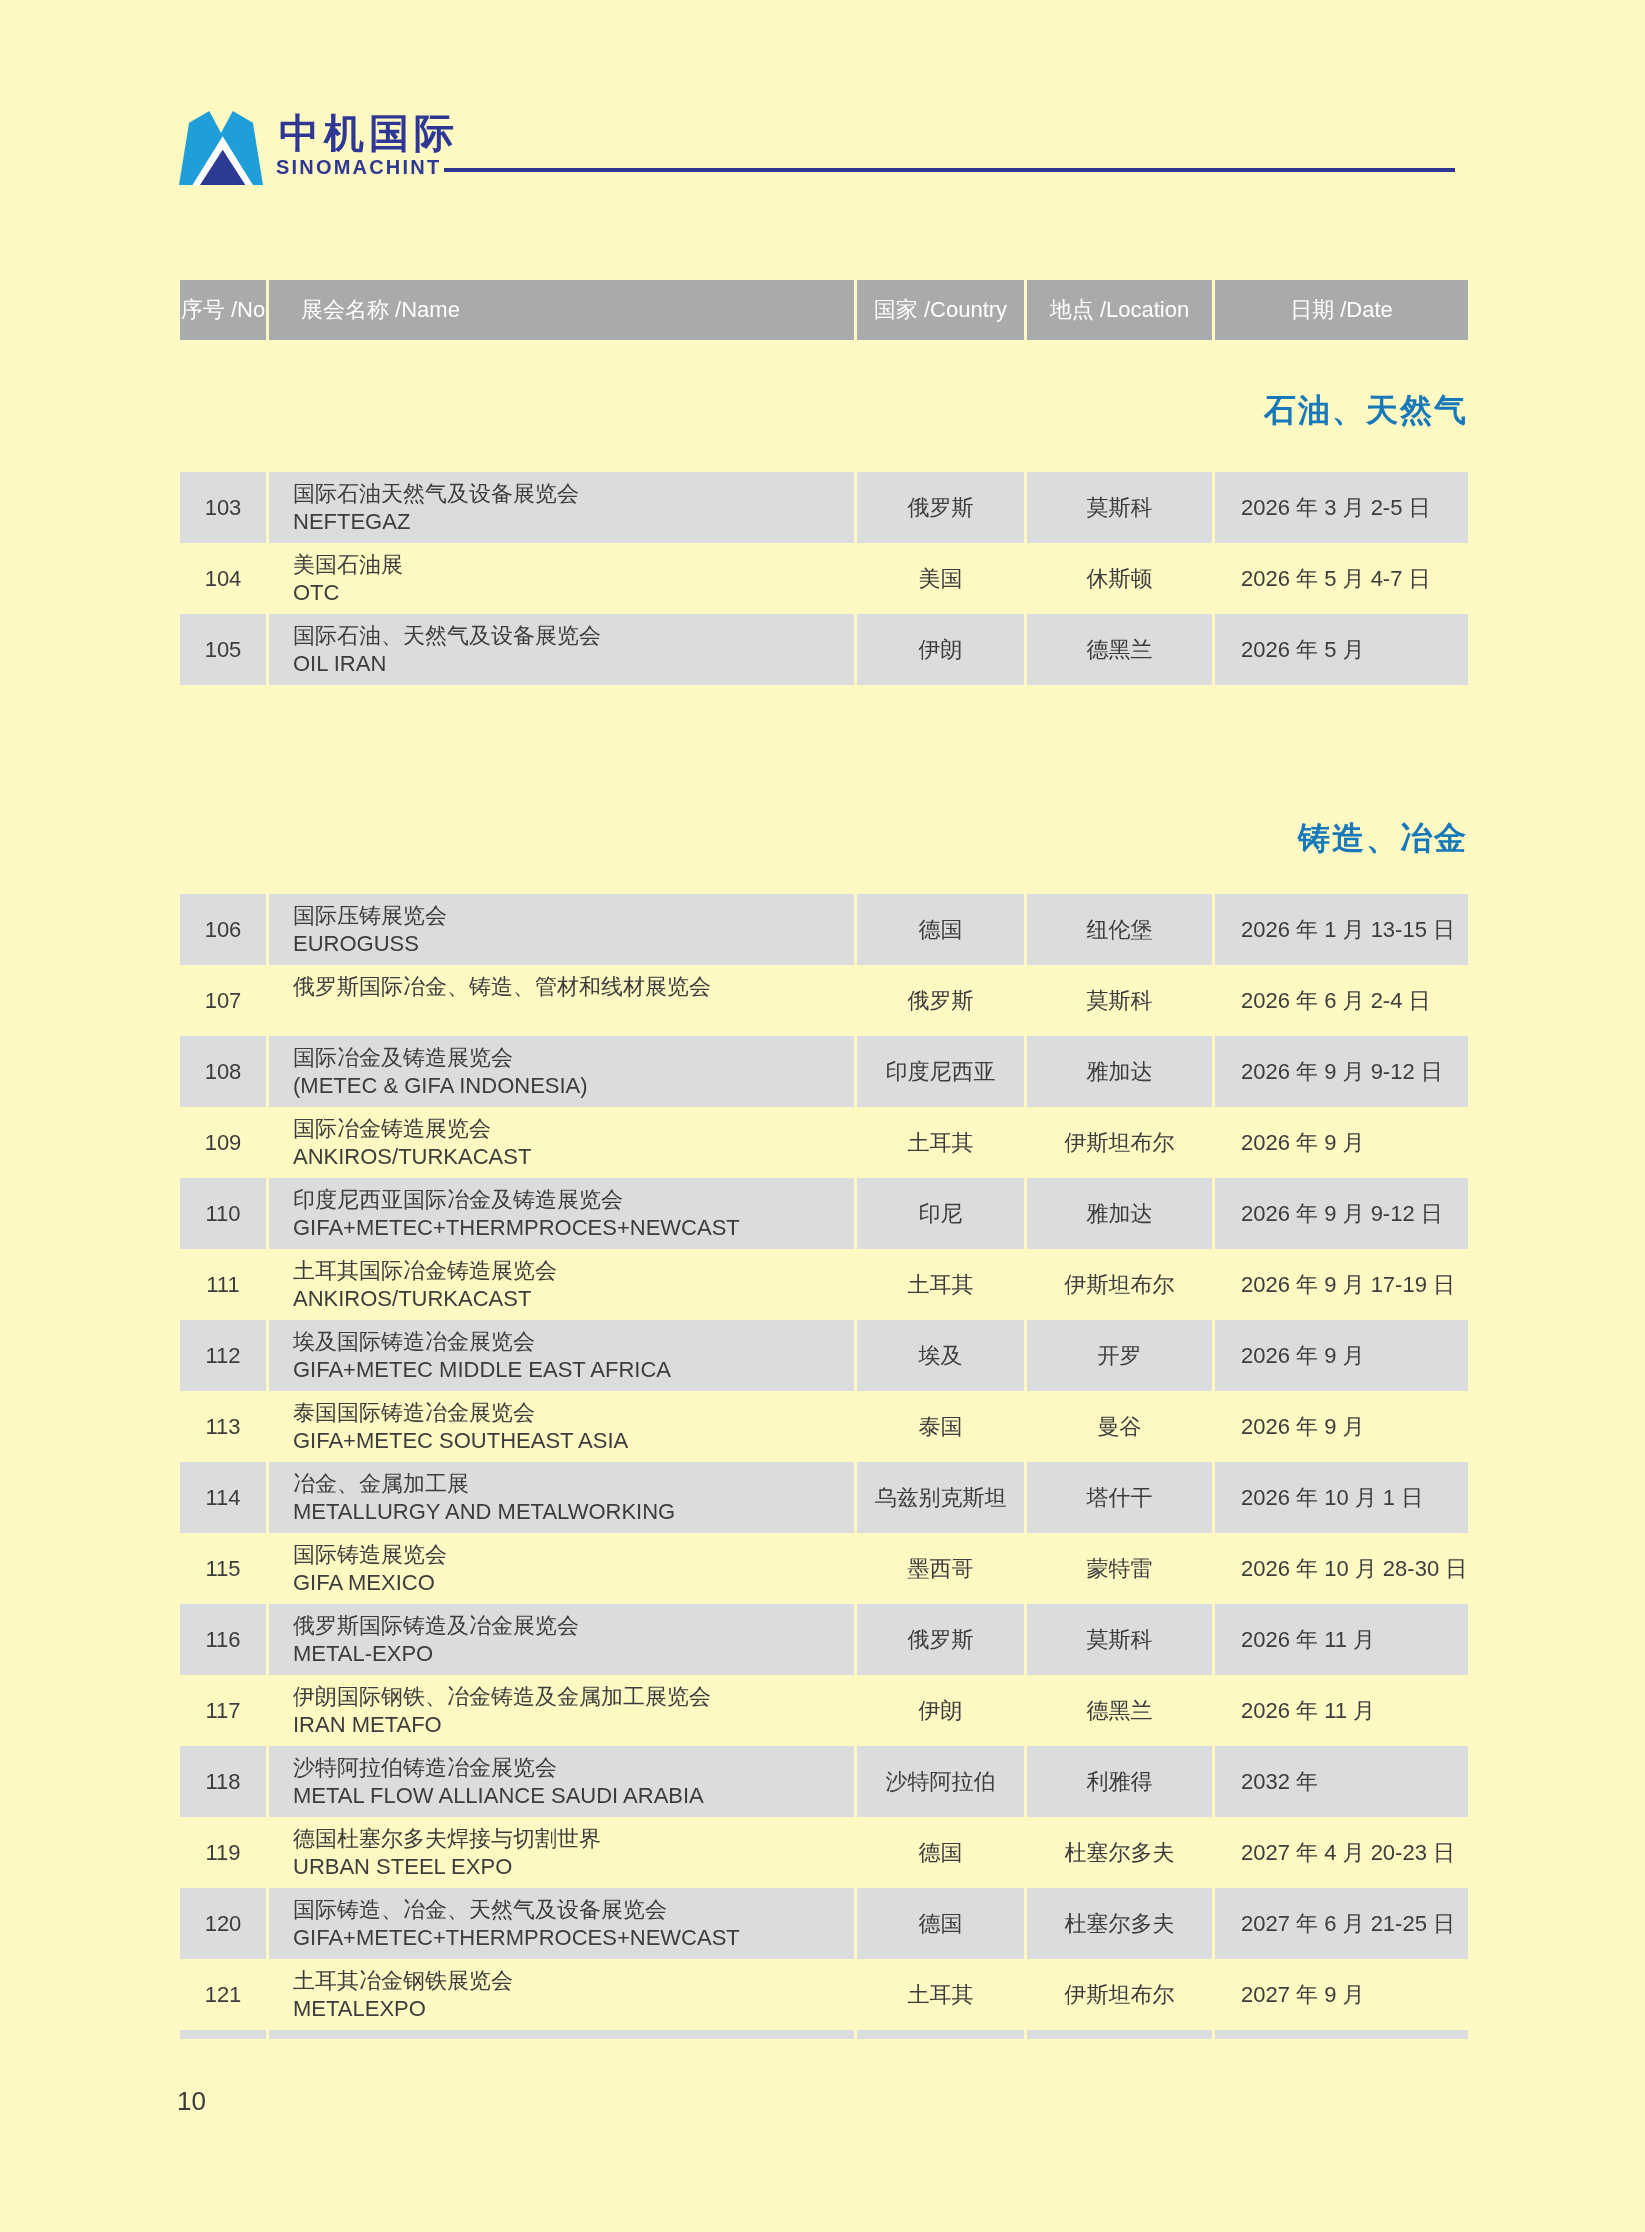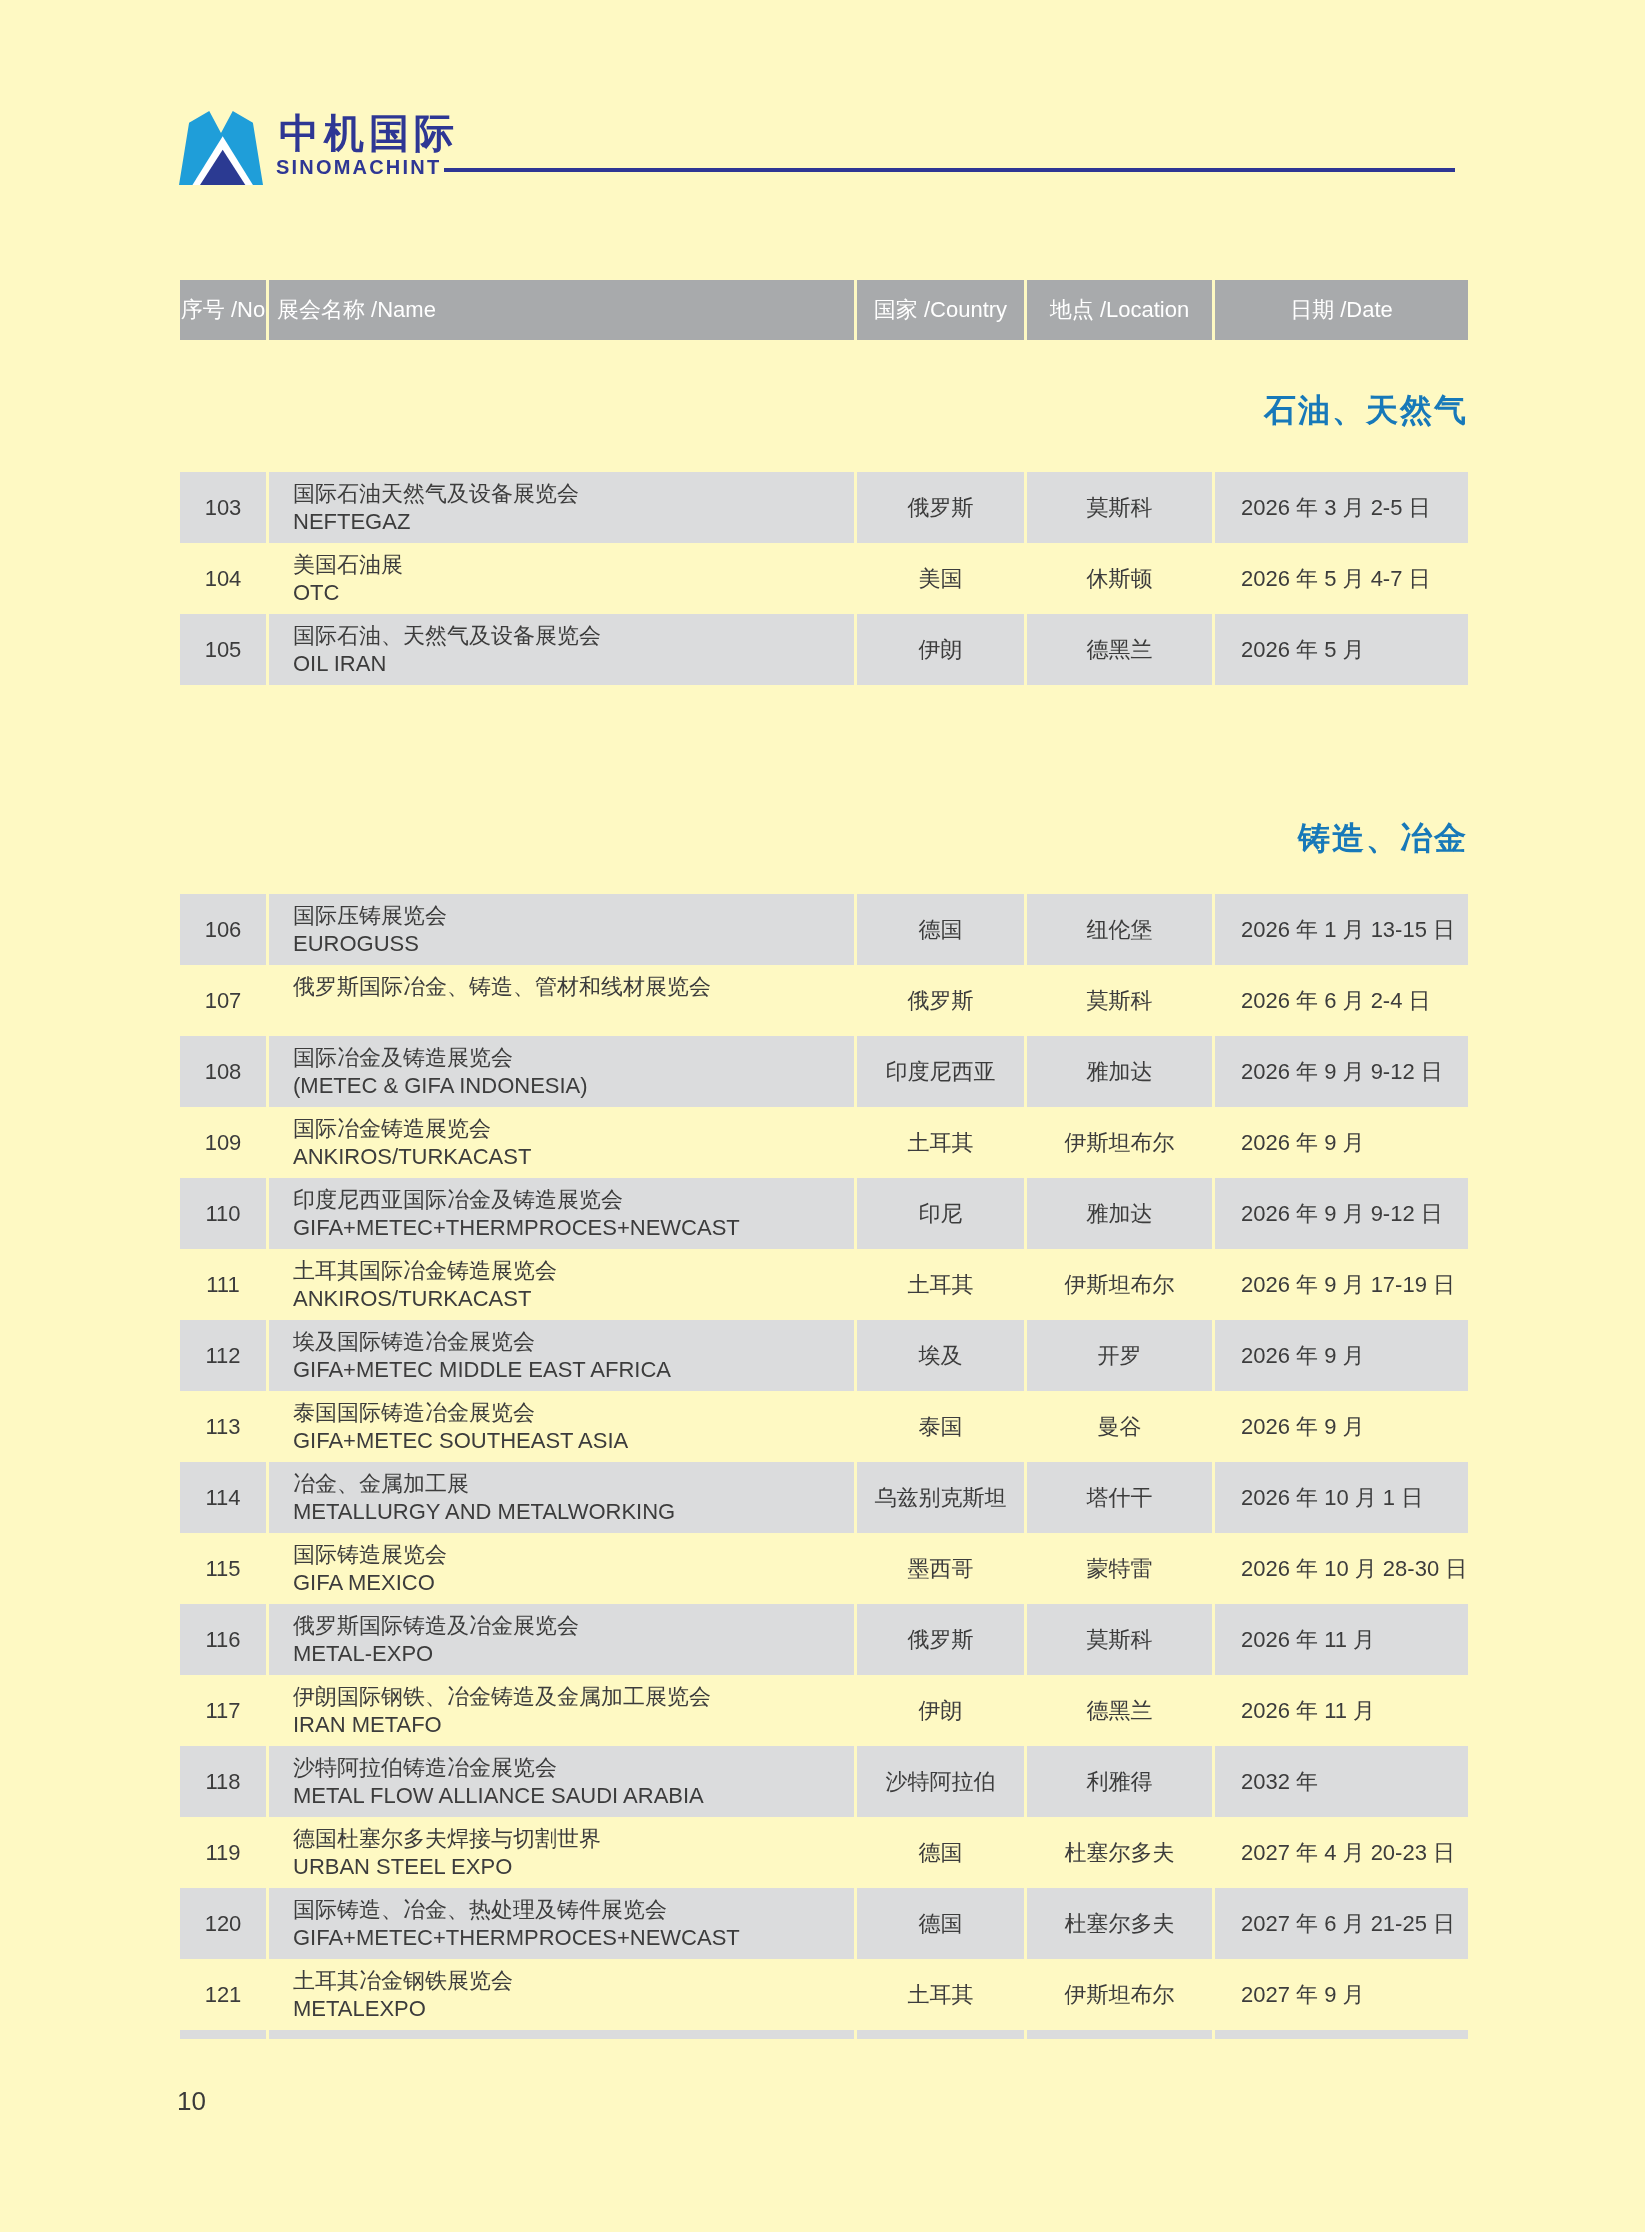--- a/index.html
+++ b/index.html
@@ -36,21 +36,21 @@
   .c-no{width:86px;}
   .c-name{width:585px;}
   .c-country{width:167px;}
   .c-loc{width:185px;}
   .c-date{width:253px;}
   .thead .cell{
     background:var(--header-gray,#a8aaac);color:#ffffff;
     display:flex;align-items:center;justify-content:center;
     font-size:22px;
   }
-  .thead .c-name{justify-content:flex-start;padding-left:8px;}
+  .thead .c-name{justify-content:flex-start;padding-left:32px;}
   .trow.shaded .cell{background:var(--row-gray,#dbdcdd);}
   .trow .c-no{display:flex;align-items:center;justify-content:center;font-size:22px;}
   .trow .c-name{padding:8px 0 0 24px;font-size:22px;line-height:28px;}
   .trow .c-country,.trow .c-loc{display:flex;align-items:center;justify-content:center;font-size:22px;}
   .trow .c-date{display:flex;align-items:center;padding-left:26px;font-size:22px;}
   .name-cn,.name-en{display:block;white-space:nowrap;}
   .section-title{
     font-size:32px;font-weight:bold;letter-spacing:2px;
     color:var(--accent-blue,#1779b9);
     text-align:right;height:44px;line-height:44px;
@@ -279,21 +279,21 @@
       <span class="name-en">URBAN STEEL EXPO</span>
     </div>
     <div class="cell c-country">德国</div>
     <div class="cell c-loc">杜塞尔多夫</div>
     <div class="cell c-date">2027 年 4 月 20-23 日</div>
   </div>
 
   <div class="trow shaded">
     <div class="cell c-no">120</div>
     <div class="cell c-name">
-      <span class="name-cn">国际铸造、冶金、热处理及铸件展览会</span>
+      <span class="name-cn">国际铸造、冶金、天然气及设备展览会</span>
       <span class="name-en">GIFA+METEC+THERMPROCES+NEWCAST</span>
     </div>
     <div class="cell c-country">德国</div>
     <div class="cell c-loc">杜塞尔多夫</div>
     <div class="cell c-date">2027 年 6 月 21-25 日</div>
   </div>
 
   <div class="trow">
     <div class="cell c-no">121</div>
     <div class="cell c-name">

